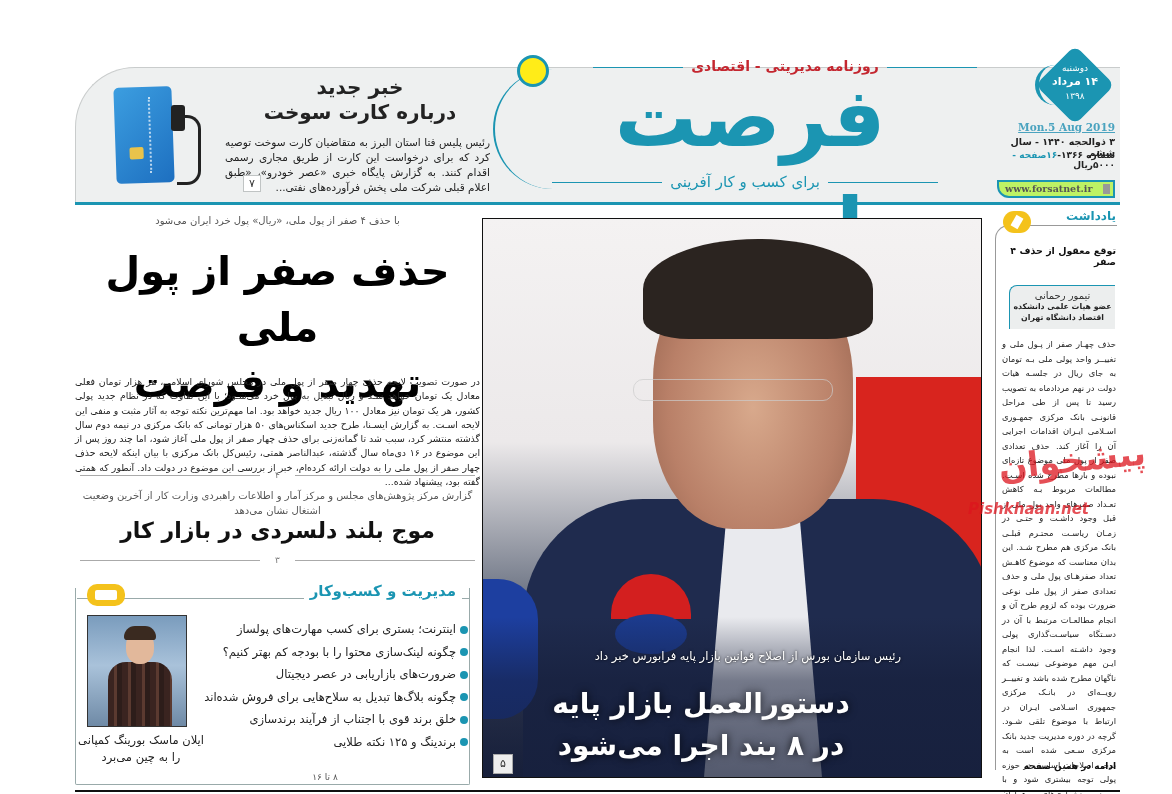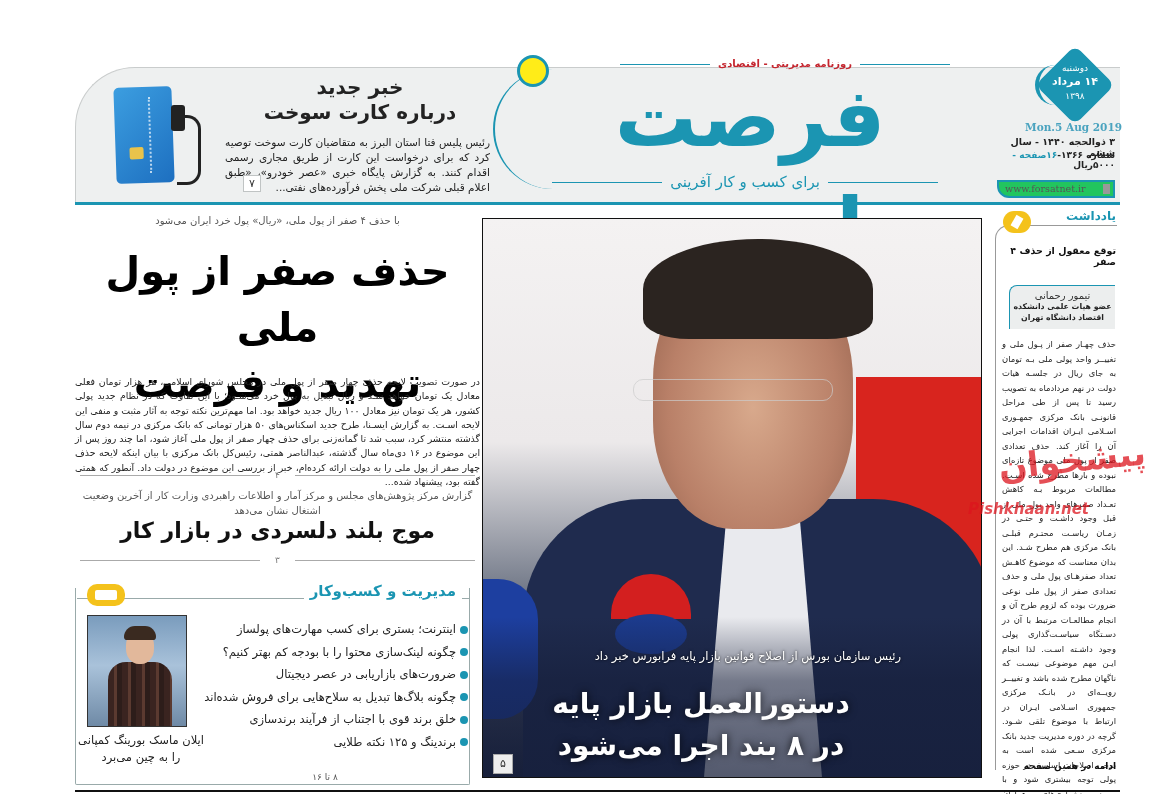--- a/index.html
+++ b/index.html
@@ -18,35 +18,35 @@
   .fuel-card .num { position: absolute; left: 34px; top: 10px; width: 14px; height: 76px; border-left: 2px dotted rgba(255,255,255,0.7); }
   .nozzle { position: absolute; left: 92px; top: 42px; width: 24px; height: 70px; border: 3px solid #222; border-left: none; border-radius: 0 14px 14px 0; }
   .nozzle-head { position: absolute; left: 86px; top: 32px; width: 14px; height: 26px; background: #222; border-radius: 3px; }
   .fuel-title { position: absolute; right: 0; top: 2px; width: 260px; text-align: center; font-weight: bold; font-size: 20px; line-height: 25px; color: #222; }
   .fuel-text { position: absolute; right: 0; top: 62px; width: 265px; font-size: 10.5px; line-height: 15px; color: #222; text-align: justify; }
   .page-badge { position: absolute; left: 158px; top: 102px; width: 18px; height: 17px; background: #fff; border: 1px solid #c0c4c4; font-size: 11px; text-align: center; line-height: 15px; color: #333; }
 
   .logo { position: absolute; left: 420px; top: 0; width: 495px; height: 148px; }
   .logo-sun { position: absolute; left: 22px; top: 0; width: 32px; height: 32px; border-radius: 50%; background: #ffec18; border: 3px solid #1b95b2; }
   .logo-sun-arc { position: absolute; left: -2px; top: 14px; width: 60px; height: 120px; border-left: 2px solid #1b95b2; border-radius: 60px 0 0 60px; }
-  .logo-tagline-top { position: absolute; left: 90px; top: 3px; width: 400px; text-align: center; font-size: 10px; color: #c4262f; font-weight: bold; }
+  .logo-tagline-top { position: absolute; left: 90px; top: 3px; width: 400px; text-align: center; font-size: 14px; color: #c4262f; font-weight: bold; }
   .logo-tagline-top::before, .logo-tagline-top::after { content: ""; display: inline-block; width: 90px; height: 1px; background: #1b95b2; vertical-align: middle; margin: 0 8px; }
   .logo-name { position: absolute; left: 20px; top: 8px; width: 470px; text-align: center; font-size: 82px; line-height: 110px; font-weight: bold; color: #1b95b2; letter-spacing: -2px; }
   .logo-tagline-bottom { position: absolute; left: 40px; top: 118px; width: 420px; text-align: center; font-size: 15px; color: #1b95b2; }
   .logo-tagline-bottom::before, .logo-tagline-bottom::after { content: ""; display: inline-block; width: 110px; height: 1px; background: #1b95b2; vertical-align: middle; margin: 0 8px; }
 
   .dateblock { position: absolute; left: 920px; top: 0; width: 125px; height: 148px; }
   .date-diamond { position: absolute; left: 52px; top: 2px; width: 56px; height: 56px; background: #1b95b2; transform: rotate(45deg); border-radius: 8px; }
   .date-diamond-inner { position: absolute; left: 40px; top: 6px; width: 80px; height: 50px; text-align: center; color: #fff; font-size: 9px; line-height: 14px; }
   .date-chevron { position: absolute; left: 40px; top: 10px; width: 26px; height: 40px; border-left: 4px solid #1b95b2; border-radius: 30px 0 0 30px; }
-  .date-en { position: absolute; left: 7px; top: 66px; width: 120px; text-align: right; color: #4aa3bf; font-family: "DejaVu Serif", serif; font-weight: bold; font-size: 10.5px; }
+  .date-en { position: absolute; left: 0; top: 66px; width: 120px; text-align: right; color: #4aa3bf; font-family: "DejaVu Serif", serif; font-weight: bold; font-size: 10.5px; text-decoration: underline; }
   .date-hijri { position: absolute; left: 0; top: 81px; width: 120px; text-align: right; font-size: 9.5px; font-weight: bold; color: #222; }
   .date-issue { position: absolute; left: 0; top: 95px; width: 120px; text-align: right; font-size: 9px; font-weight: bold; color: #222; }
   .date-issue span { color: #1b95b2; }
-  .website { position: absolute; left: 2px; top: 125px; width: 118px; height: 18px; border: 2px solid #1b95b2; border-radius: 0 0 0 12px; background: #22c55e; font-family: "DejaVu Serif", serif; font-weight: normal; font-size: 9.5px; color: #555; line-height: 14px; padding-left: 6px; }
+  .website { position: absolute; left: 2px; top: 125px; width: 118px; height: 18px; border: 2px solid #1b95b2; border-radius: 0 0 0 12px; background: #bef264; font-family: "DejaVu Serif", serif; font-weight: bold; font-size: 9.5px; color: #555; line-height: 14px; padding-left: 6px; }
   .website .bar { position: absolute; right: 3px; top: 2px; width: 7px; height: 10px; background: #999; }
 
   
   .leftcol { position: absolute; left: 75px; top: 205px; width: 405px; height: 580px; }
   .lead-kicker { position: absolute; top: 10px; left: 0; width: 405px; text-align: center; font-size: 10px; color: #555; }
   .lead-title { position: absolute; top: 38px; left: 0; width: 405px; text-align: center; font-size: 40px; line-height: 56px; font-weight: 900; color: #000; }
   .lead-body { position: absolute; top: 170px; left: 0; width: 405px; font-size: 9.4px; line-height: 14.3px; color: #222; text-align: justify; }
   .divider { position: absolute; left: 5px; width: 395px; height: 10px; text-align: center; font-size: 9px; color: #777; line-height: 10px; }
   .divider::before, .divider::after { content: ""; position: absolute; top: 5px; width: 180px; height: 1px; background: #aaa; }
   .divider::before { left: 0; } .divider::after { right: 0; }

